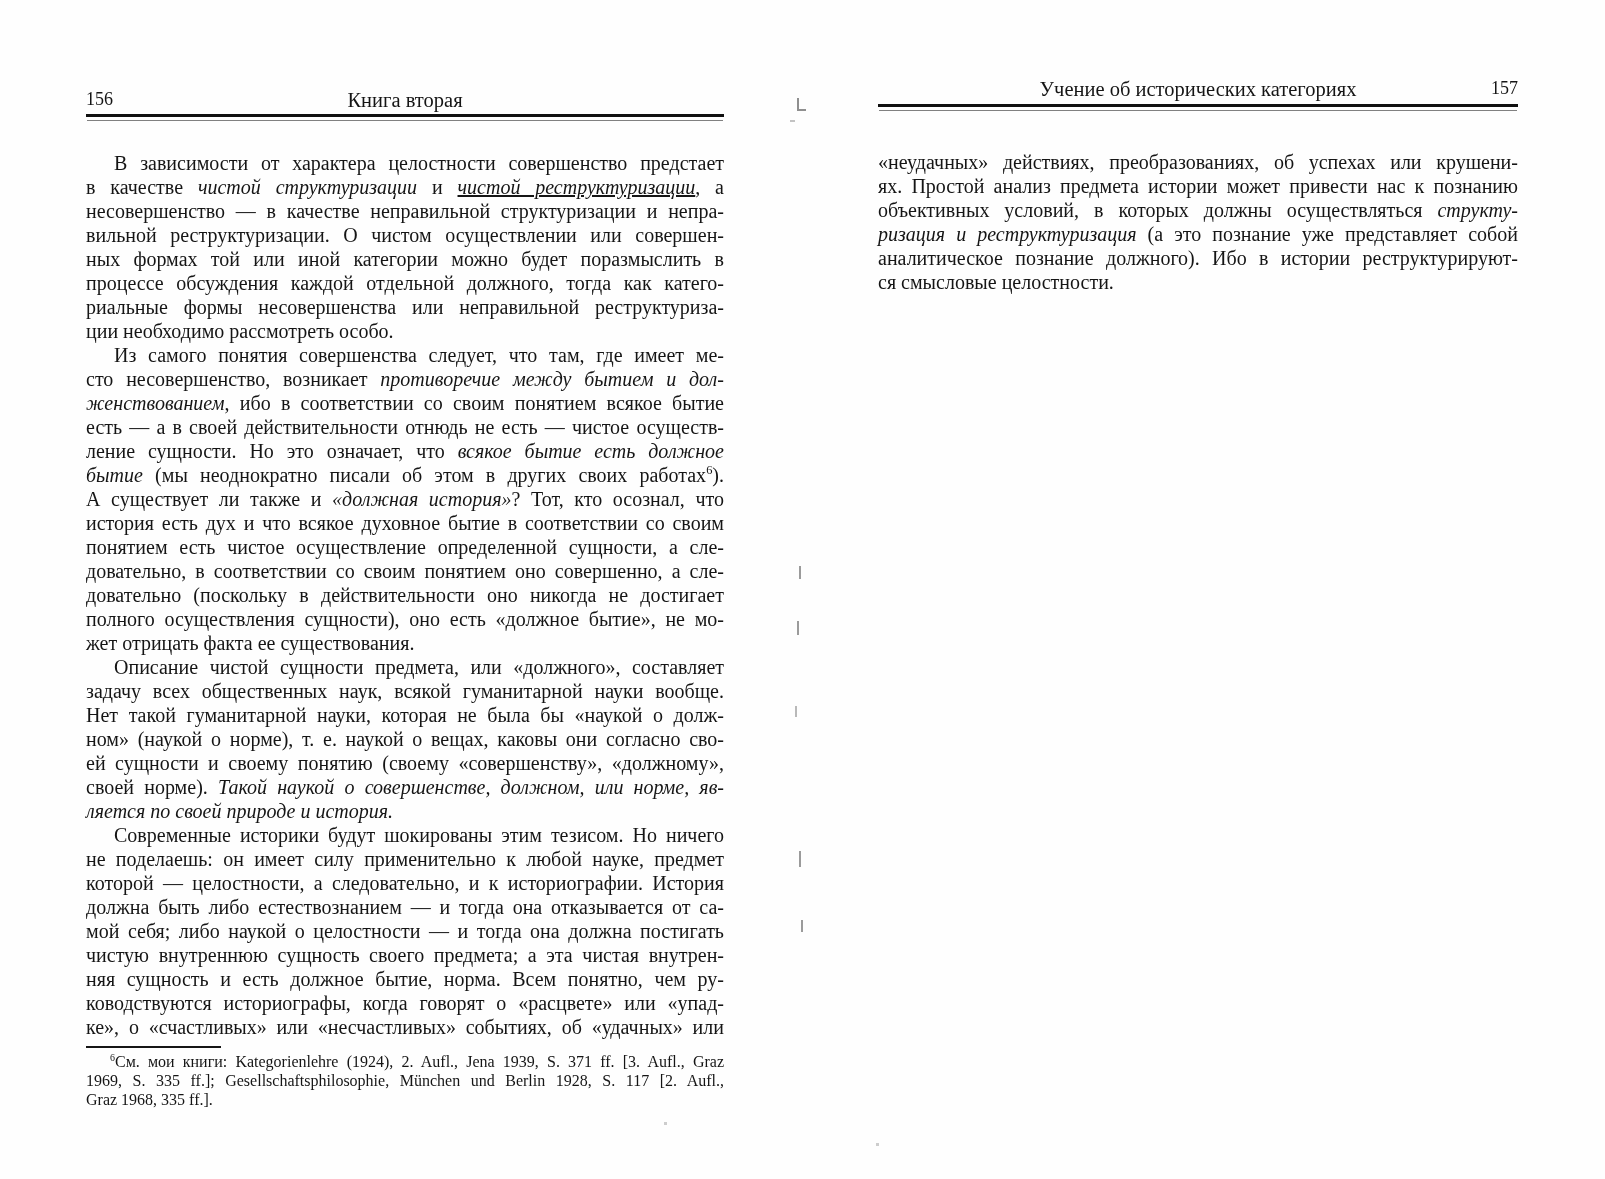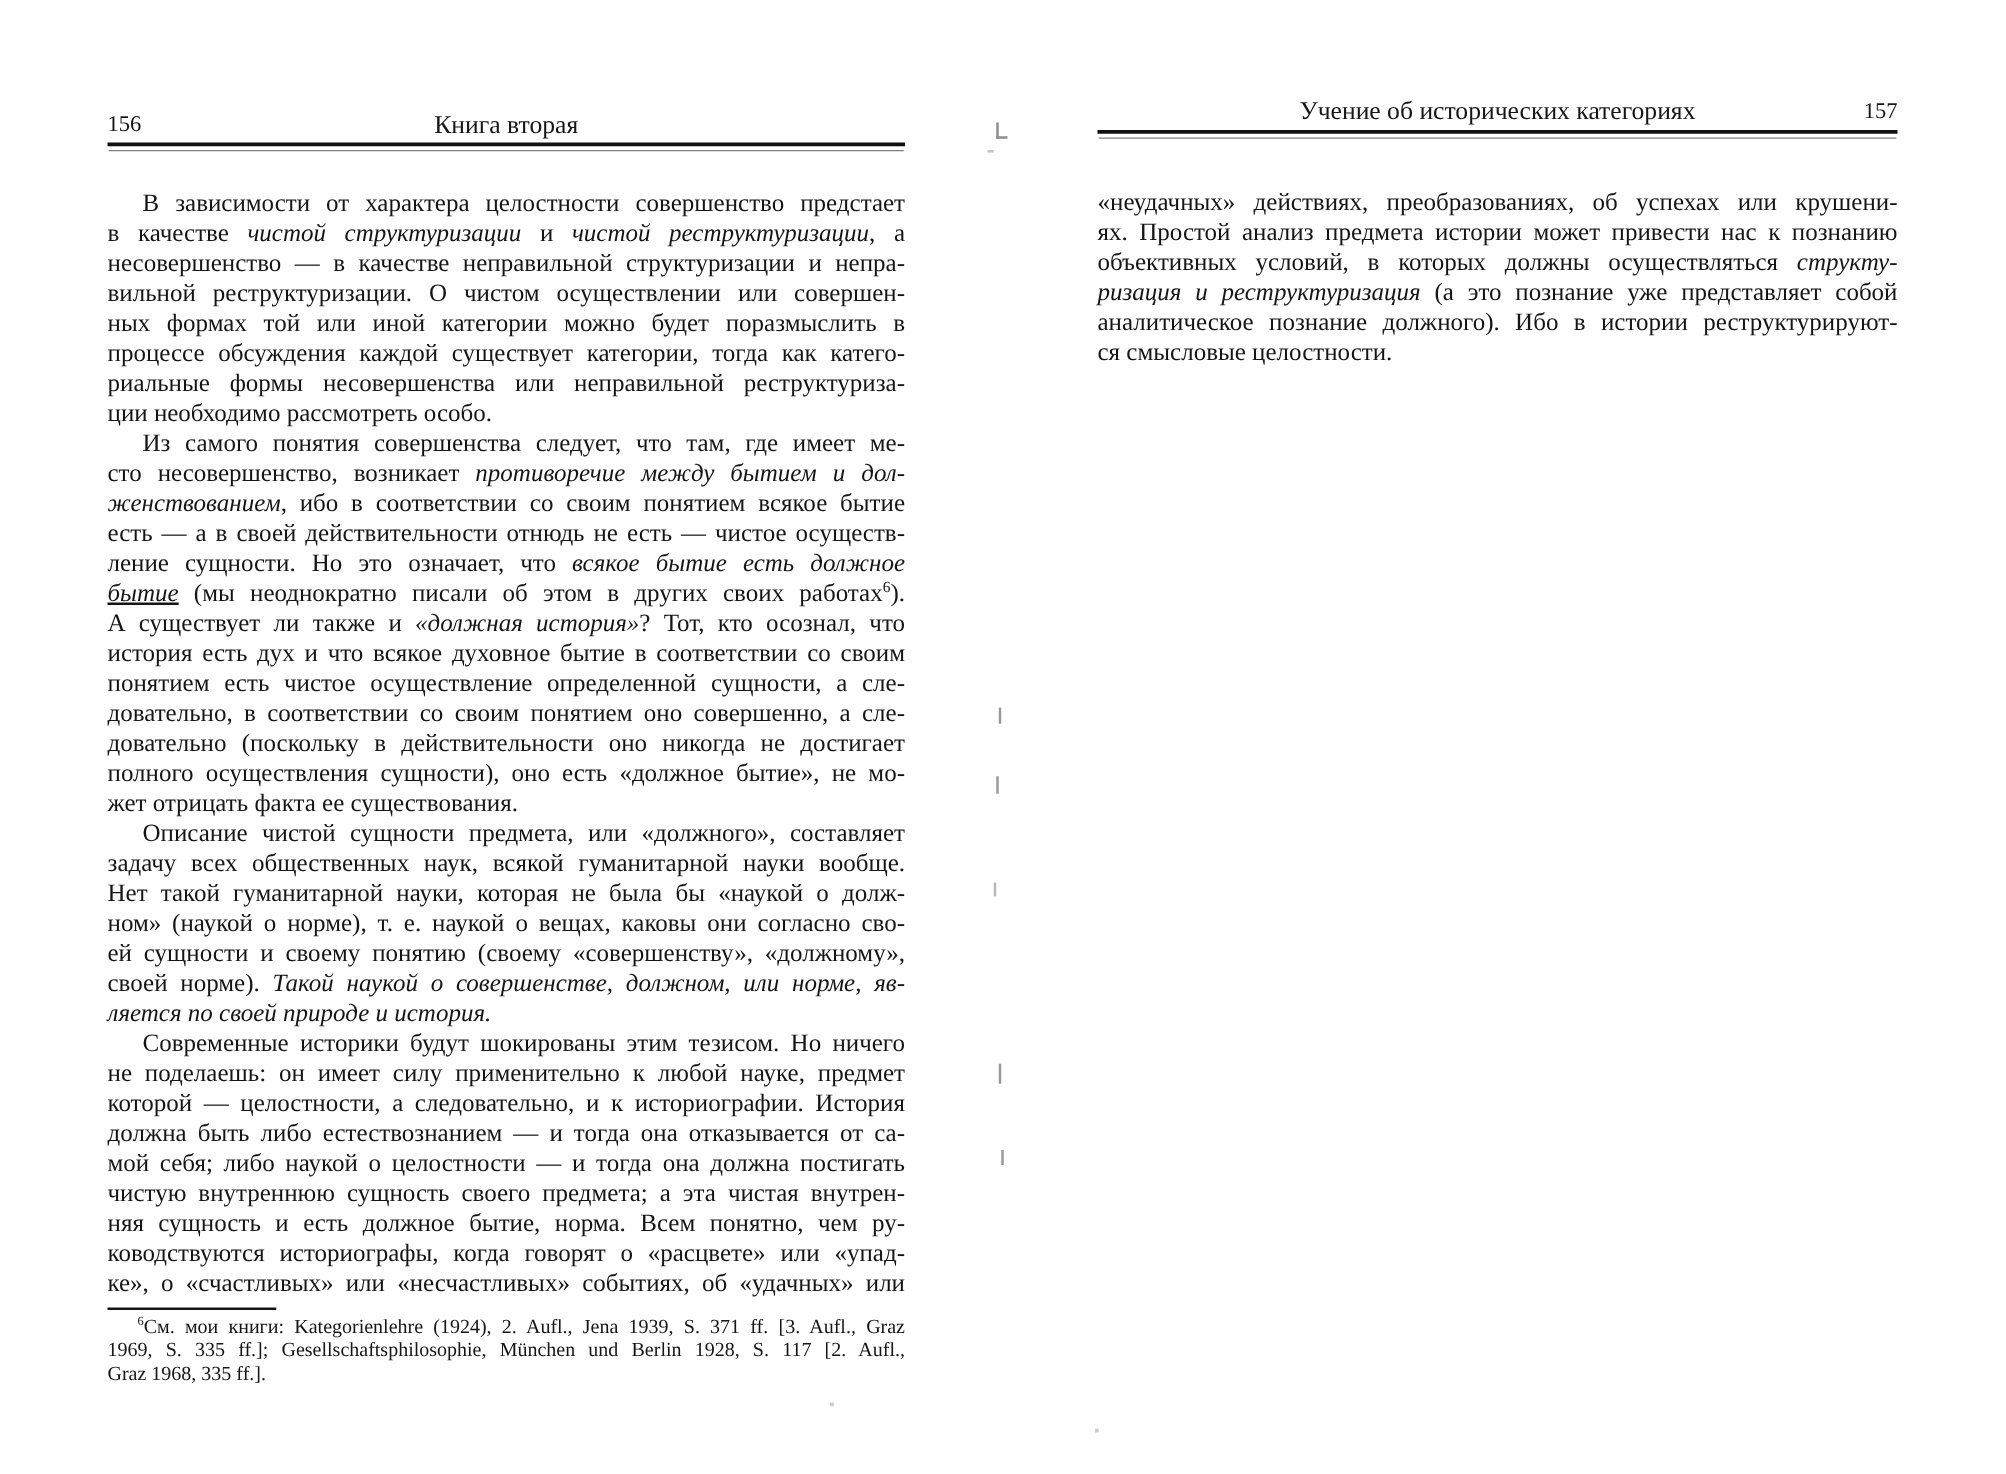--- a/index.html
+++ b/index.html
@@ -32,33 +32,33 @@
 
 <div class="spread">
 
   <section>
     <div class="abs pagenum" style="left:86px;top:86px;width:120px;">156</div>
     <div class="abs running-title" style="left:86px;top:87px;width:638px;">Книга вторая</div>
     <div class="abs rule" style="left:86px;top:114px;width:638px;"></div>
 
     <div class="abs body-text" style="left:86px;top:151px;width:638px;">
         <div class="line ind"><span>В зависимости от характера целостности совершенство предстает</span></div>
-        <div class="line"><span>в качестве </span><span style="font-style: italic;">чистой структуризации</span><span> и </span><span style="font-style: italic;">чистой реструктуризации</span><span>, а</span></div>
+        <div class="line"><span>в качестве </span><span style="font-style: italic;">чистой структуризации</span><span> и </span><span style="font-style: italic; text-decoration: underline;">чистой реструктуризации</span><span>, а</span></div>
         <div class="line"><span>несовершенство — в качестве неправильной структуризации и непра-</span></div>
         <div class="line"><span>вильной реструктуризации. О чистом осуществлении или совершен-</span></div>
         <div class="line"><span>ных формах той или иной категории можно будет поразмыслить в</span></div>
-        <div class="line"><span>процессе обсуждения каждой существует категории, тогда как катего-</span></div>
+        <div class="line"><span>процессе обсуждения каждой отдельной должного, тогда как катего-</span></div>
         <div class="line"><span>риальные формы несовершенства или неправильной реструктуриза-</span></div>
         <div class="line last"><span>ции необходимо рассмотреть особо.</span></div>
         <div class="line ind"><span>Из самого понятия совершенства следует, что там, где имеет ме-</span></div>
         <div class="line"><span>сто несовершенство, возникает </span><span style="font-style: italic; font-family: Liberation Serif, serif;">противоречие между бытием и дол-</span></div>
         <div class="line"><span style="font-style: italic;">женствованием</span><span>, ибо в соответствии со своим понятием всякое бытие</span></div>
         <div class="line"><span>есть — а в своей действительности отнюдь не есть — чистое осуществ-</span></div>
         <div class="line"><span>ление сущности. Но это означает, что </span><span style="font-style: italic;">всякое бытие есть должное</span></div>
-        <div class="line"><span style="font-style: italic; text-decoration: underline;">бытие</span><span> (мы неоднократно писали об этом в других своих работах</span><sup>6</sup><span>).</span></div>
+        <div class="line"><span style="font-style: italic;">бытие</span><span> (мы неоднократно писали об этом в других своих работах</span><sup>6</sup><span>).</span></div>
         <div class="line"><span>А существует ли также и </span><span style="font-style: italic;">«должная история»</span><span>? Тот, кто осознал, что</span></div>
         <div class="line"><span>история есть дух и что всякое духовное бытие в соответствии со своим</span></div>
         <div class="line"><span>понятием есть чистое осуществление определенной сущности, а сле-</span></div>
         <div class="line"><span>довательно, в соответствии со своим понятием оно совершенно, а сле-</span></div>
         <div class="line"><span>довательно (поскольку в действительности оно никогда не достигает</span></div>
         <div class="line"><span>полного осуществления сущности), оно есть «должное бытие», не мо-</span></div>
         <div class="line last"><span>жет отрицать факта ее существования.</span></div>
         <div class="line ind"><span>Описание чистой сущности предмета, или «должного», составляет</span></div>
         <div class="line"><span>задачу всех общественных наук, всякой гуманитарной науки вообще.</span></div>
         <div class="line"><span>Нет такой гуманитарной науки, которая не была бы «наукой о долж-</span></div>

